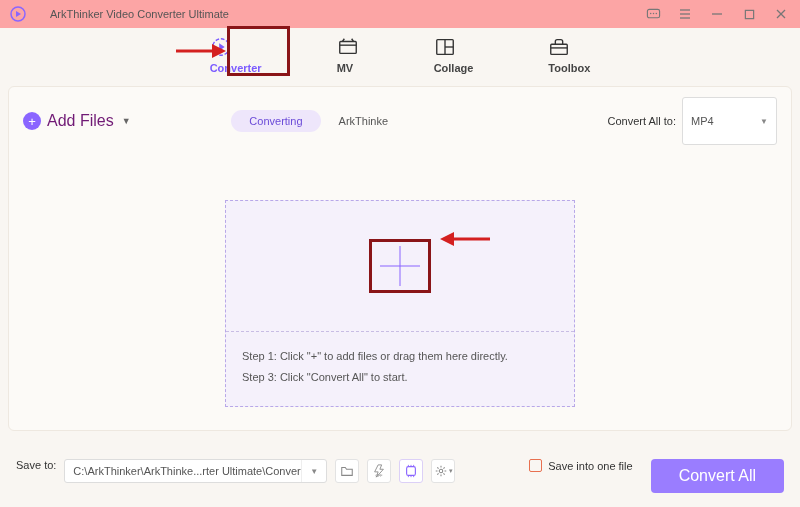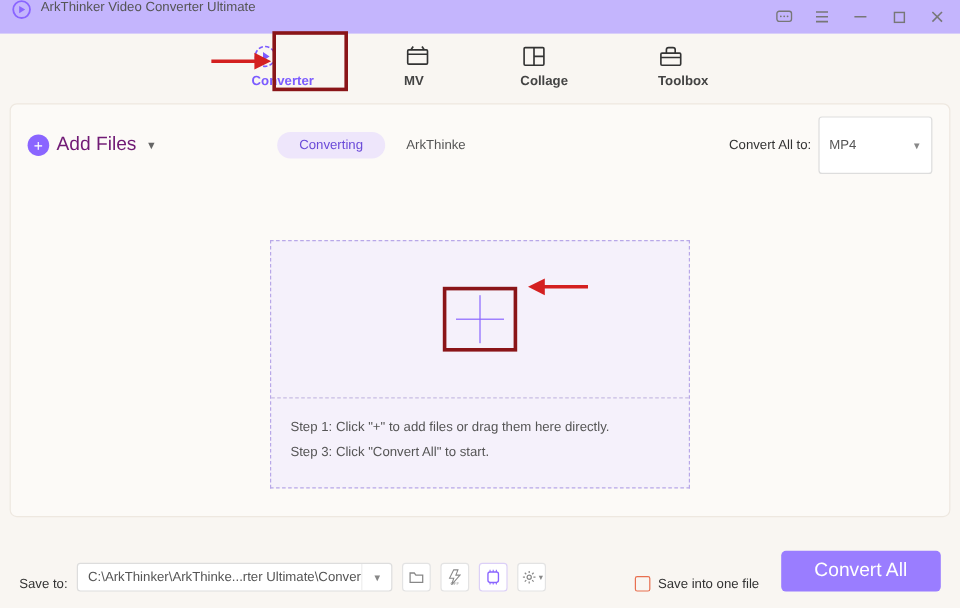--- a/index.html
+++ b/index.html
@@ -1,18 +1,18 @@
 <!DOCTYPE html>
 <html><head>
 <meta charset="utf-8">
 <style>
 * { margin: 0; padding: 0; box-sizing: border-box; font-family: -apple-system, BlinkMacSystemFont, "Segoe UI", Arial, sans-serif; }
 body { width: 800px; height: 507px; background: #f9f6f2; overflow: hidden; position: relative; }
 
-.titlebar { height: 28px; display: flex; padding: 0 10px; background: #c4b5fd; }
+.titlebar { height: 28px; display: flex; align-items: center; padding: 0 10px; background: #fca5a5; gap: 16px; }
 .titlebar .logo { width: 16px; height: 16px; margin-right: 8px; display: flex; align-items: center; justify-content: center; }
 .titlebar .title { font-size: 11px; color: #555; flex: 1; }
 .titlebar .win-controls { display: flex; align-items: center; gap: 14px; }
 .titlebar .win-controls span { display: flex; align-items: center; justify-content: center; width: 18px; height: 18px; color: #666; cursor: pointer; }
 
 .tabs { display: flex; justify-content: center; gap: 55px; padding: 4px 0 8px; position: relative; }
 .tab { display: flex; flex-direction: column; align-items: flex-start; gap: 4px; cursor: pointer; padding: 4px 10px; font-weight: bold; }
 .tab .tab-icon { width: 22px; height: 22px; display: flex; align-items: center; justify-content: center; color: #333; }
 .tab .tab-label { font-size: 11px; color: #444; }
 .tab.active .tab-icon { color: #7c5cff; }
@@ -40,21 +40,21 @@
 .drop-top { height: 130px; display: flex; align-items: center; justify-content: center; position: relative; }
 .big-plus { width: 50px; height: 50px; position: relative; }
 .big-plus::before, .big-plus::after { content: ''; position: absolute; background: #8a65ff; }
 .big-plus::before { left: 50%; top: 5px; bottom: 5px; width: 1px; transform: translateX(-50%); }
 .big-plus::after { top: 50%; left: 5px; right: 5px; height: 1px; transform: translateY(-50%); }
 .plus-highlight { position: absolute; width: 62px; height: 54px; border: 3px solid #8a1518; }
 .drop-divider { border: none; border-top: 1px dashed #c8bde4; margin: 0; }
 .steps { padding: 14px 16px 18px; }
 .steps p { font-size: 11px; color: #555; line-height: 1.9; }
 
-.footer { position: absolute; bottom: 0; left: 0; right: 0; padding: 12px 16px 14px; display: flex; align-items: flex-end; gap: 8px; background: #f9f6f2; }
+.footer { position: absolute; bottom: 0; left: 0; right: 0; padding: 12px 16px 14px; display: flex; align-items: flex-start; gap: 8px; background: #f9f6f2; }
 .save-to-label { font-size: 11px; color: #333; }
 .path-box { display: flex; align-items: center; border: 1px solid #ddd; border-radius: 3px; background: #fff; height: 24px; }
 .path-box .path-text { padding: 0 8px; font-size: 11px; color: #555; width: 236px; overflow: hidden; white-space: nowrap; }
 .path-box .chev { padding: 0 8px; border-left: 1px solid #eee; font-size: 8px; color: #888; height: 100%; display: flex; align-items: center; cursor: pointer; }
 .footer .icon-btn { width: 24px; height: 24px; border: 1px solid #e3e3e3; border-radius: 3px; display: flex; align-items: center; justify-content: center; color: #777; background: #fff; cursor: pointer; font-size: 12px; }
 .footer .icon-btn.purple { color: #8a65ff; border-color: #dcd0f7; }
 .merge { display: flex; align-items: center; gap: 6px; margin-left: auto; margin-right: 10px; cursor: pointer; }
 .merge .checkbox { width: 13px; height: 13px; border: 1.5px solid #e87050; border-radius: 2px; }
 .merge .label { font-size: 11px; color: #333; }
 .convert-all-btn { background: #9a7dff; color: #fff; border: none; border-radius: 4px; padding: 8px 28px; font-size: 16px; font-weight: 400; cursor: pointer; }

